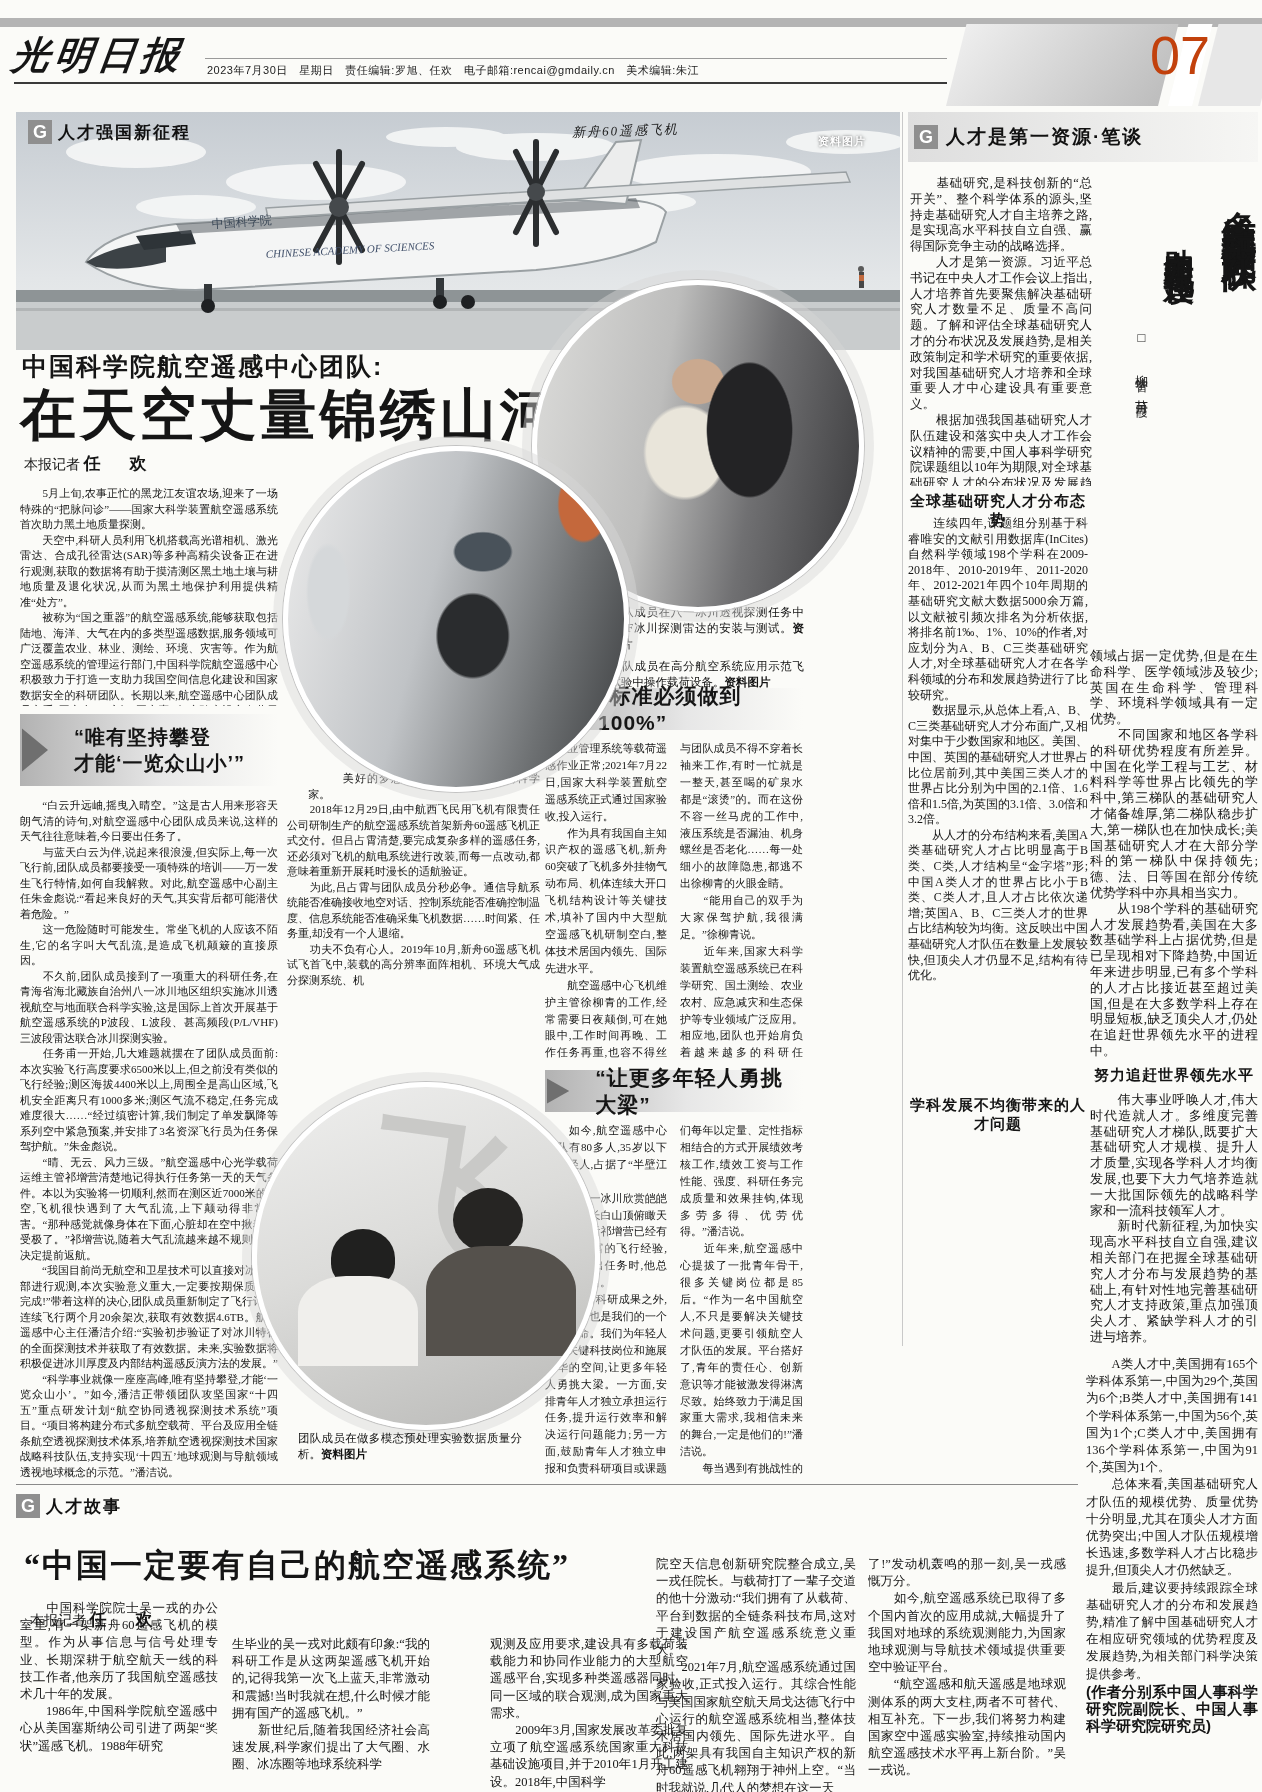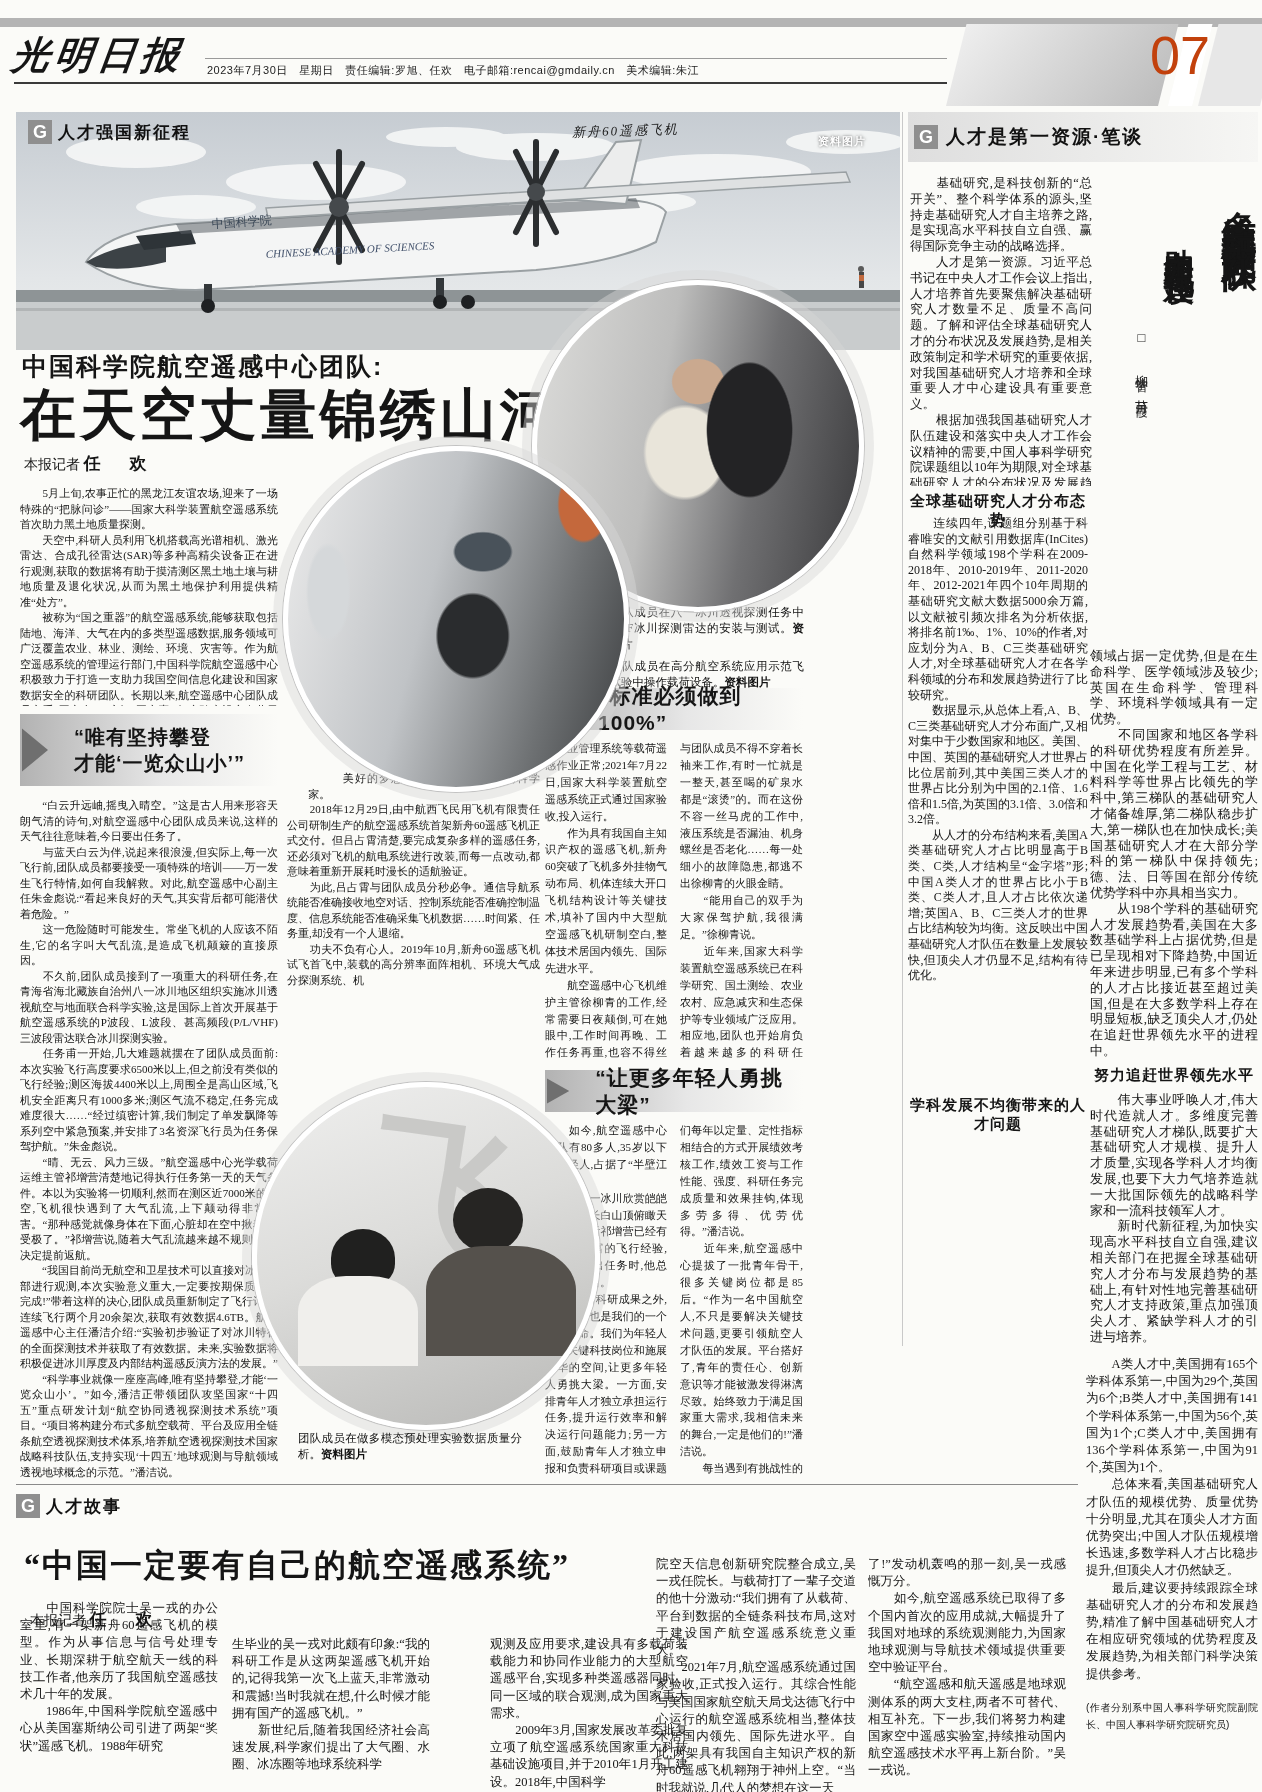--- a/index.html
+++ b/index.html
@@ -70,21 +70,21 @@
   .bitan-head{left:908px;top:112px;width:350px;height:50px;
       background:linear-gradient(90deg,#dedede,#f6f6f4);display:flex;align-items:center;gap:8px;padding-left:6px;box-sizing:border-box;}
   .bitan-head .kicktxt{font-size:19px;}
   .kai{font-size:12.5px;line-height:15.8px;}
   .mid{font-size:12px;line-height:15.6px;}
   .vblock{left:1072px;top:182px;width:190px;height:460px;writing-mode:vertical-rl;}
   .vt1{font-size:35px;font-weight:900;letter-spacing:4px;}
   .vt2{font-size:30px;font-weight:900;margin:42px 16px 0 8px;letter-spacing:3px;}
   .vauth{font-size:13px;margin-top:148px;letter-spacing:3px;color:#222;}
   .bsub{font-weight:bold;font-size:15px;text-align:center;letter-spacing:1px;}
-  .credit-line{font-weight:normal;font-size:10px;line-height:17.2px;text-align:justify;margin-top:16px;}
+  .credit-line{font-weight:bold;font-size:15px;line-height:17.2px;text-align:justify;margin-top:0;}
   
   .story-rule{left:16px;top:1484px;width:1062px;height:1px;background:#8a8a8a;}
   .story-headline{left:24px;top:1544px;font-size:32px;font-weight:900;letter-spacing:2px;}
   .story-col{font-size:12.5px;line-height:17.2px;}
   .vline{background:#c9c9c9;width:1px;}
 </style>
 </head>
 <body>
 
 <div id="page">

